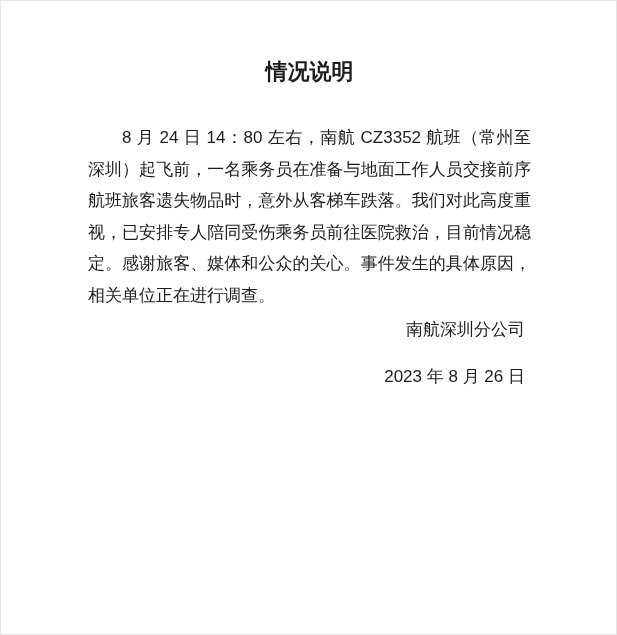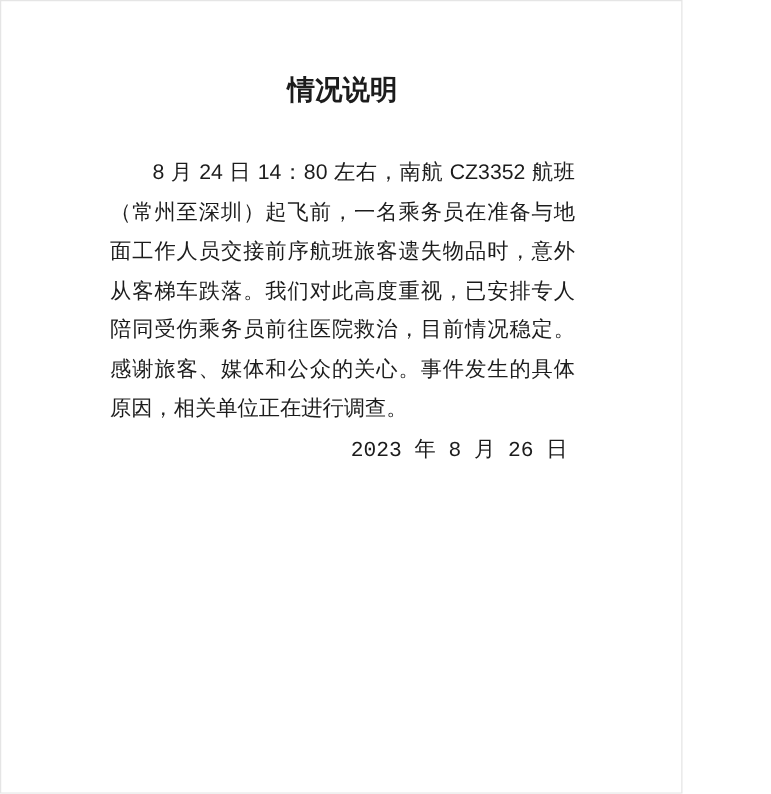--- a/index.html
+++ b/index.html
@@ -7,21 +7,21 @@
       --text-color: #1c1c1c;
       --border-color: #e5e5e5;
     }
     html, body {
       margin: 0;
       padding: 0;
       background: #ffffff;
     }
     .page {
       position: relative;
-      width: 546px;
+      width: 617px;
       height: 635px;
       box-sizing: border-box;
       background: var(--page-bg);
       border: 1px solid var(--border-color);
       font-family: "Liberation Sans", sans-serif;
       color: var(--text-color);
       overflow: hidden;
     }
     .content {
       padding: 55px 85px 0 87px;
@@ -41,28 +41,28 @@
       text-indent: 2em;
     }
     .signature-block {
       margin-top: 3px;
       padding-right: 6px;
       text-align: right;
       font-size: 17px;
       line-height: 31.5px;
     }
     .signature-date {
-      margin-top: 1px;
-      font-family: Liberation Mono, monospace;
+      margin-top: 15px;
     }
   </style>
 </head>
 <body>
 
 <div class="page">
   <div class="content">
     <h1 class="doc-title">情况说明</h1>
     <p class="doc-body">8 月 24 日 14：80 左右，南航 CZ3352 航班（常州至深圳）起飞前，一名乘务员在准备与地面工作人员交接前序航班旅客遗失物品时，意外从客梯车跌落。我们对此高度重视，已安排专人陪同受伤乘务员前往医院救治，目前情况稳定。感谢旅客、媒体和公众的关心。事件发生的具体原因，相关单位正在进行调查。</p>
     <div class="signature-block">
+      <div class="signature-org">南航深圳分公司</div>
       <div class="signature-date">2023 年 8 月 26 日</div>
     </div>
   </div>
 </div>
 
 </body></html>

